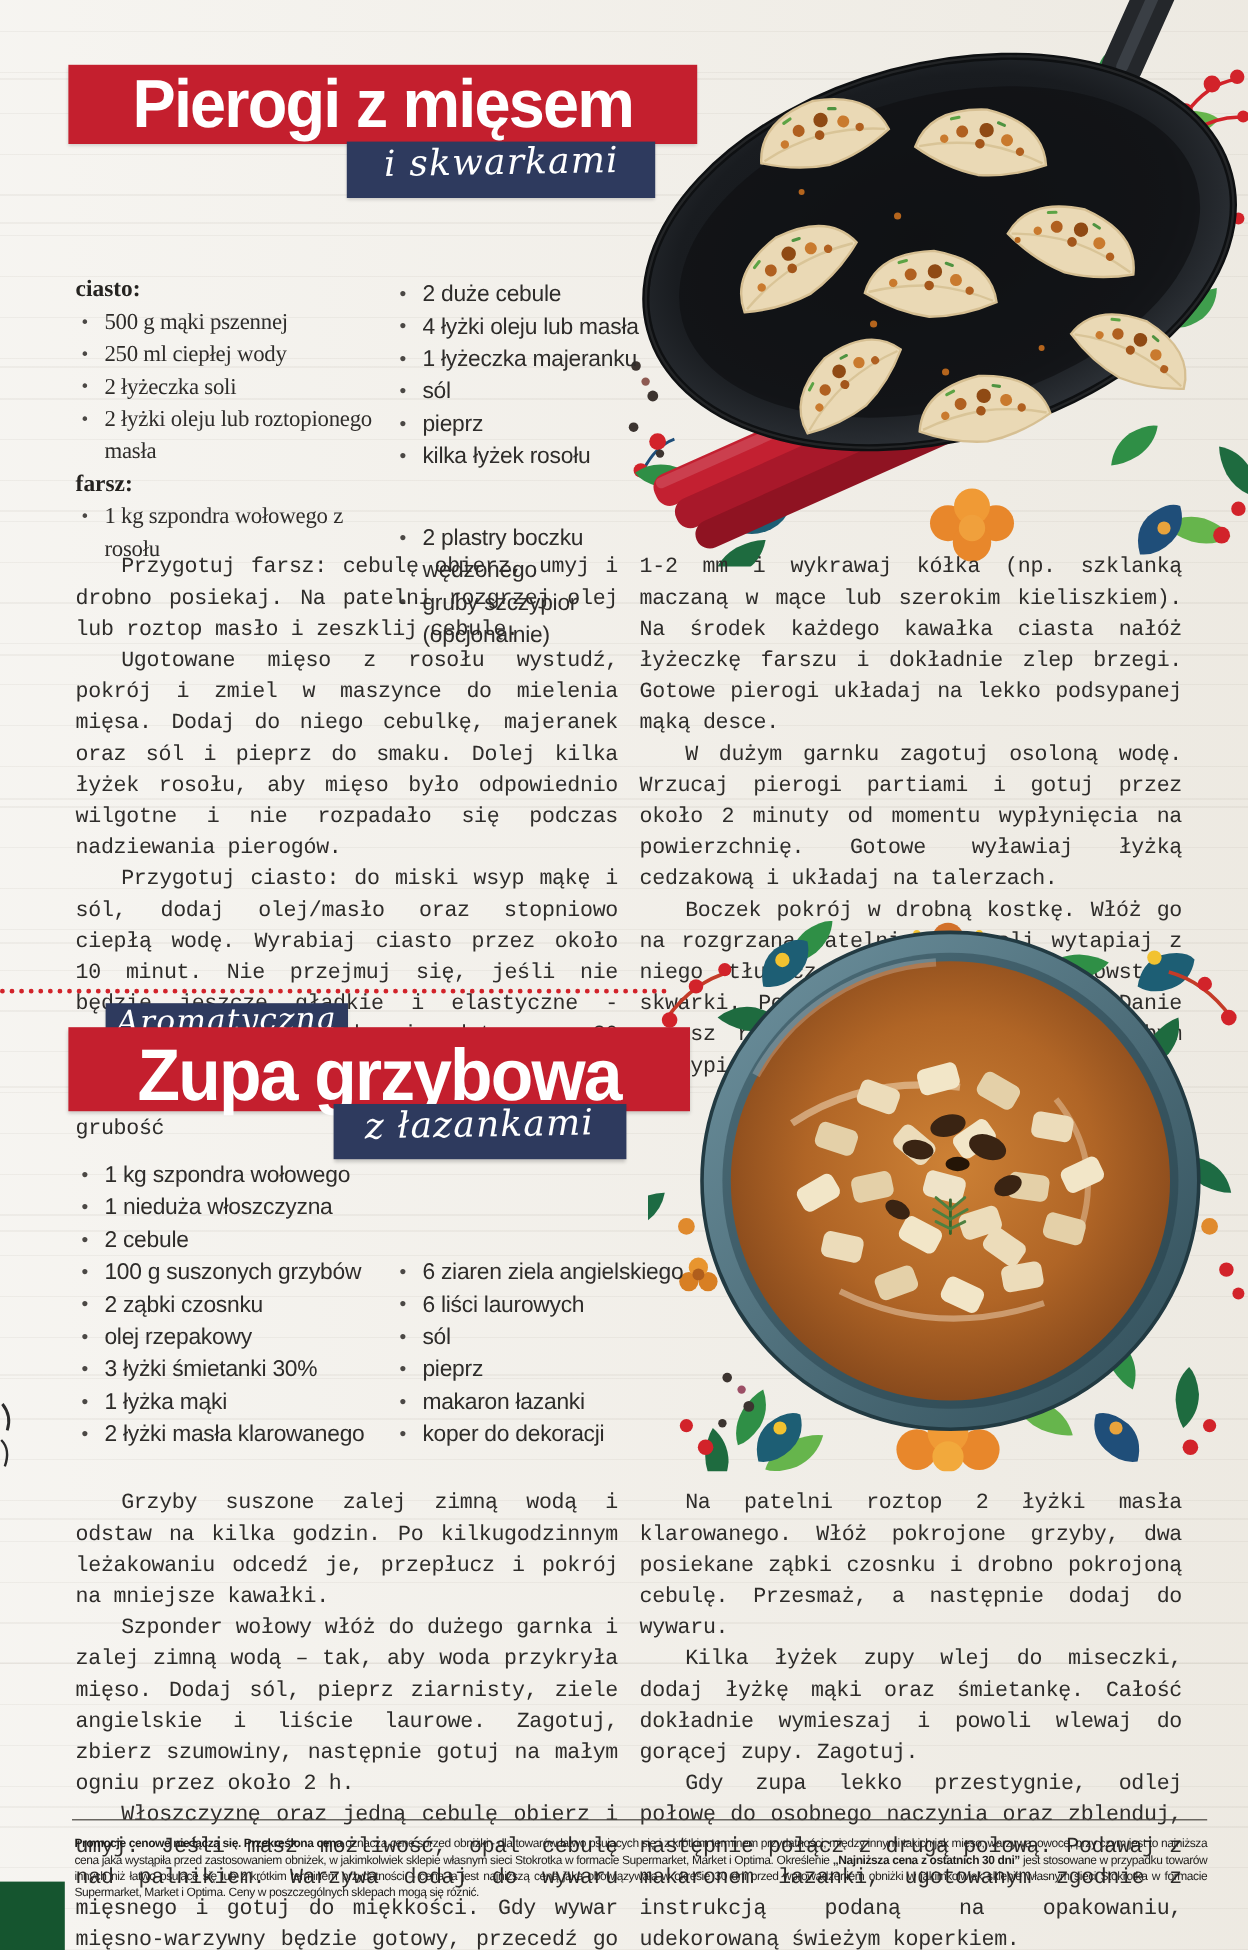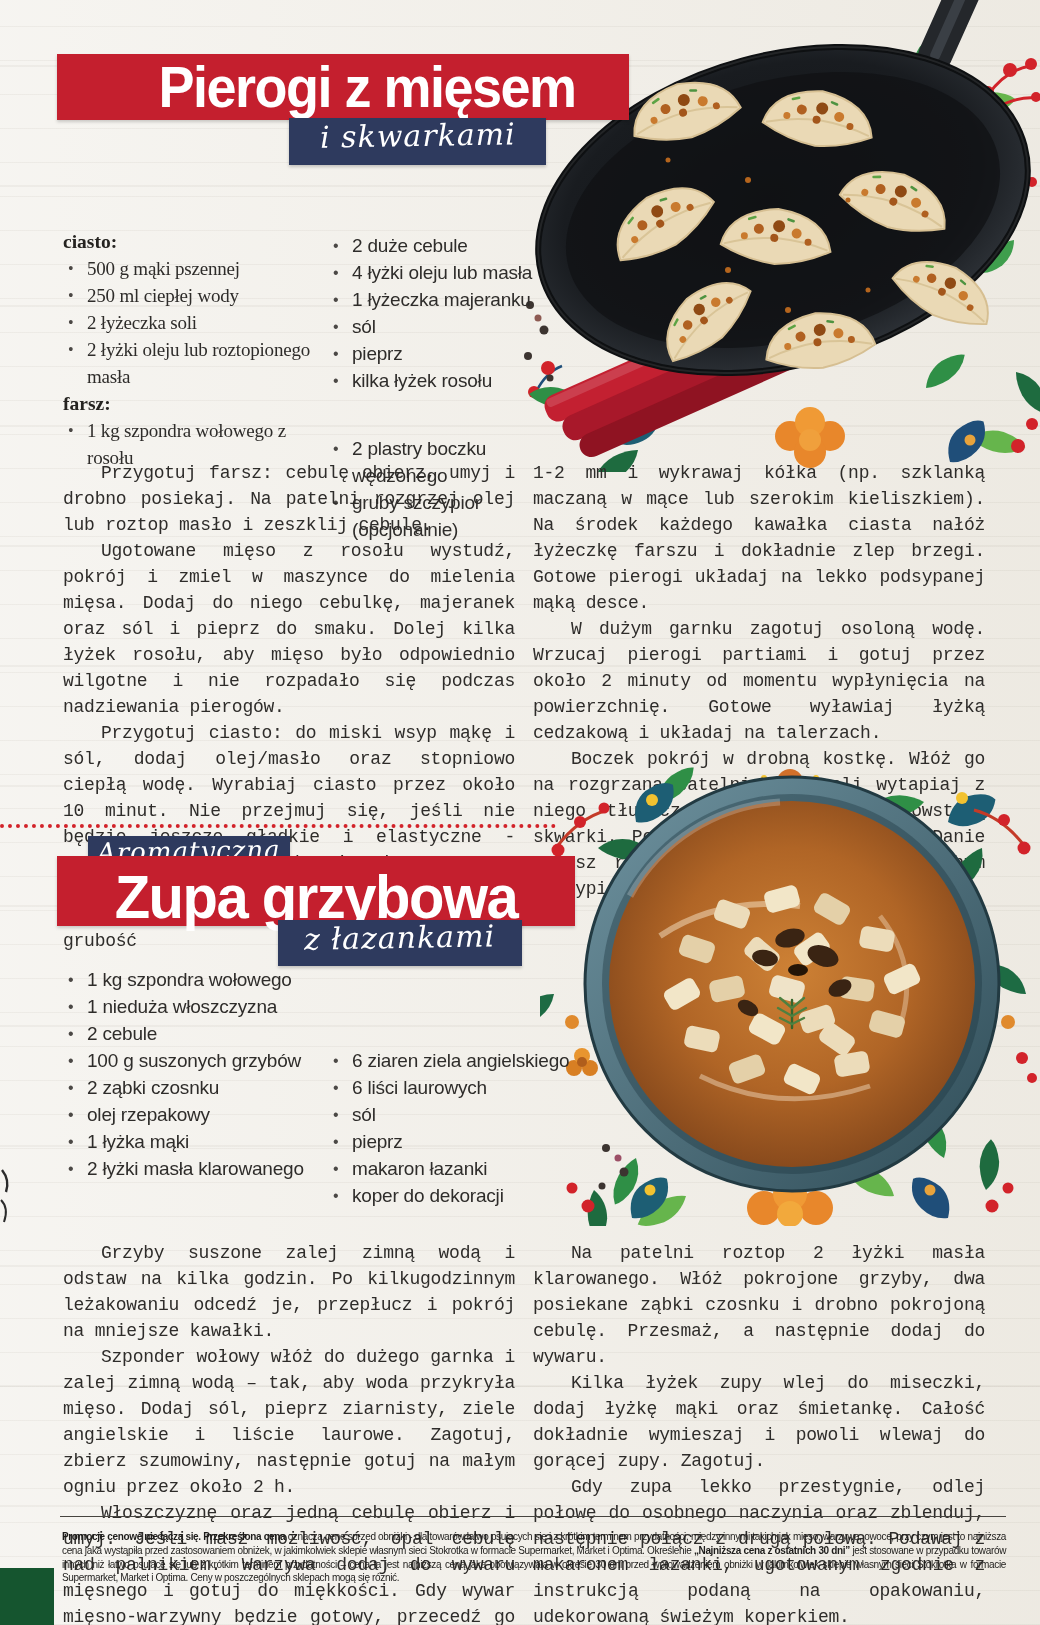--- a/index.html
+++ b/index.html
@@ -167,21 +167,21 @@
         <circle cx="230" cy="180" r="3"></circle>
           <circle cx="330" cy="200" r="2.5"></circle>
           <circle cx="210" cy="270" r="3"></circle>
         <circle cx="350" cy="290" r="2.5"></circle>
           <circle cx="270" cy="310" r="3"></circle>
           <circle cx="150" cy="160" r="2.5"></circle>
       </g>
     </g>
   </svg>
 
-  <div class="abs banner-red" style="left:57px;top:54px;width:524px;height:66px;padding-left:48px;">
+  <div class="abs banner-red" style="left:57px;top:54px;width:524px;height:66px;">
     <span class="t" style="font-size:54px;">Pierogi z mięsem</span>
   </div>
   <div class="abs banner-navy" style="left:289px;top:118px;width:257px;height:47px;">
     <span class="s" style="font-size:30px;">i skwarkami</span>
   </div>
 
   <div class="abs" style="left:63px;top:228px;width:266px;font-family:Liberation Serif, serif;">
     <h3 class="ing-head">ciasto:</h3>
     <ul class="ing">
       <li>500 g mąki pszennej</li>
@@ -369,20 +369,21 @@
   </div>
 
   <div class="abs" style="left:63px;top:966px;width:266px;">
     <ul class="ing">
       <li>1 kg szpondra wołowego</li>
       <li>1 nieduża włoszczyzna</li>
       <li>2 cebule</li>
       <li>100 g suszonych grzybów</li>
       <li>2 ząbki czosnku</li>
       <li>olej rzepakowy</li>
+      <li>3 łyżki śmietanki 30%</li>
       <li>1 łyżka mąki</li>
       <li>2 łyżki masła klarowanego</li>
     </ul>
   </div>
   <div class="abs" style="left:328px;top:1047px;width:250px;">
     <ul class="ing">
       <li>6 ziaren ziela angielskiego</li>
       <li>6 liści laurowych</li>
       <li>sól</li>
       <li>pieprz</li>

